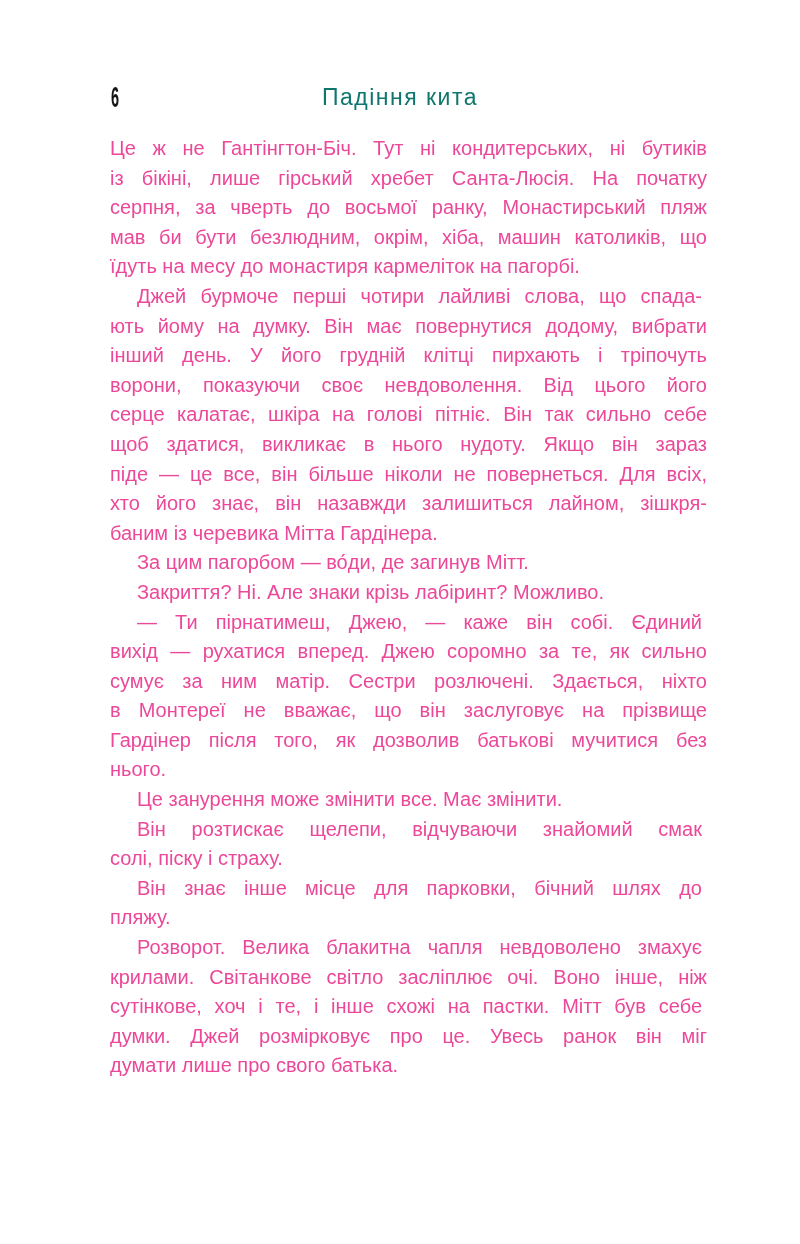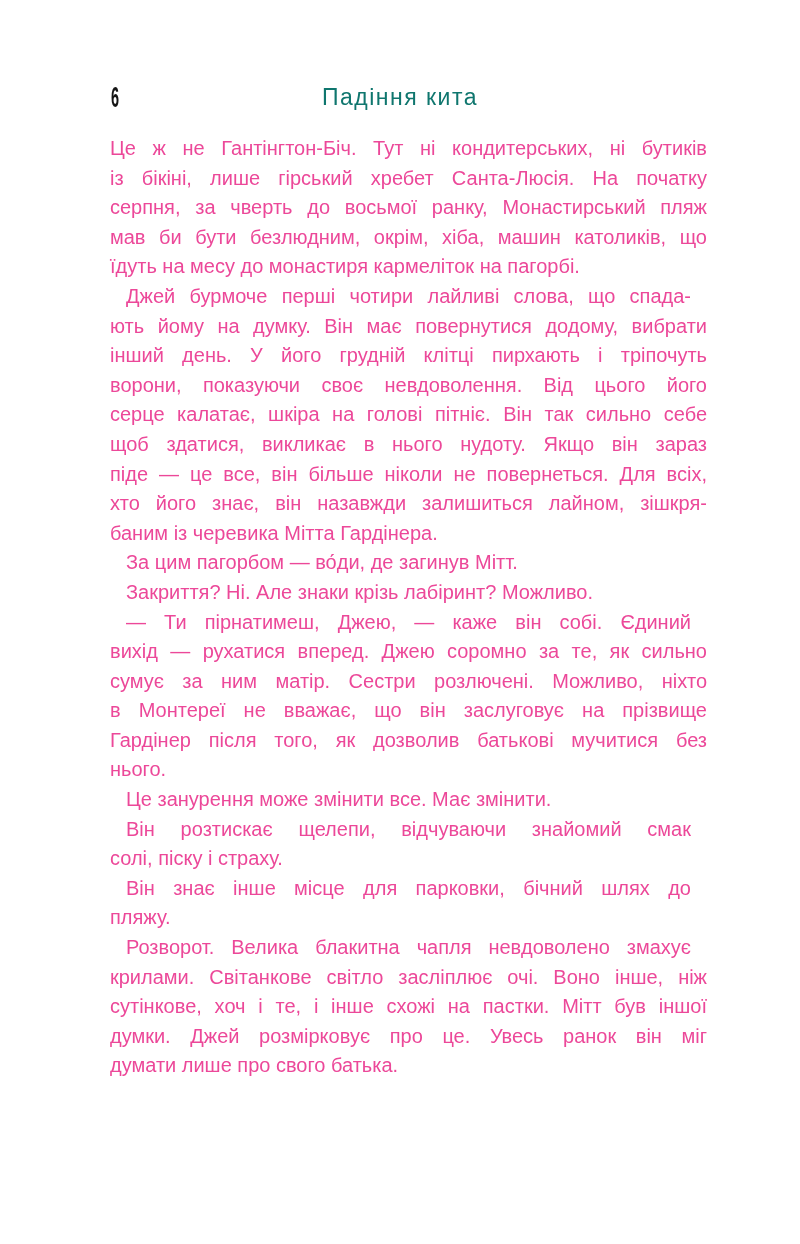--- a/index.html
+++ b/index.html
@@ -53,21 +53,21 @@
     line-height: 29.6px;
     color: #ec4899;
   }
   .paragraph { margin: 0; }
   .pline {
     white-space: nowrap;
     height: 29.6px;
     overflow: visible;
   }
   .lt { display: inline-block; white-space: pre; }
-  .pline.indent .lt { margin-left: 16px; }
+  .pline.indent .lt { margin-left: 27px; }
 </style>
 </head>
 <body>
 
 <div class="page">
   <header class="running-head">
     <span class="folio">6</span>
     <span class="running-title">Падіння кита</span>
   </header>
   <main class="text-block" id="text-block">
@@ -91,37 +91,37 @@
       </div>
       <div class="paragraph">
         <div class="pline indent"><span class="lt">За цим пагорбом — во́ди, де загинув Мітт.</span></div>
       </div>
       <div class="paragraph">
         <div class="pline indent"><span class="lt">Закриття? Ні. Але знаки крізь лабіринт? Можливо.</span></div>
       </div>
       <div class="paragraph">
         <div class="pline indent"><span class="lt" style="word-spacing: 12.5195px;">— Ти пірнатимеш, Джею, — каже він собі. Єдиний</span></div>
         <div class="pline"><span class="lt" style="word-spacing: 6.82986px;">вихід — рухатися вперед. Джею соромно за те, як сильно</span></div>
-        <div class="pline"><span class="lt" style="word-spacing: 12.8549px;">сумує за ним матір. Сестри розлючені. Можливо, ніхто</span></div>
+        <div class="pline"><span class="lt" style="word-spacing: 12.8549px;">сумує за ним матір. Сестри розлючені. Здається, ніхто</span></div>
         <div class="pline"><span class="lt" style="word-spacing: 12.4668px;">в Монтереї не вважає, що він заслуговує на прізвище</span></div>
         <div class="pline"><span class="lt" style="word-spacing: 12.2455px;">Гардінер після того, як дозволив батькові мучитися без</span></div>
         <div class="pline"><span class="lt">нього.</span></div>
       </div>
       <div class="paragraph">
         <div class="pline indent"><span class="lt">Це занурення може змінити все. Має змінити.</span></div>
       </div>
       <div class="paragraph">
         <div class="pline indent"><span class="lt" style="word-spacing: 20.2219px;">Він розтискає щелепи, відчуваючи знайомий смак</span></div>
         <div class="pline"><span class="lt">солі, піску і страху.</span></div>
       </div>
       <div class="paragraph">
         <div class="pline indent"><span class="lt" style="word-spacing: 12.8086px;">Він знає інше місце для парковки, бічний шлях до</span></div>
         <div class="pline"><span class="lt">пляжу.</span></div>
       </div>
       <div class="paragraph">
         <div class="pline indent"><span class="lt" style="word-spacing: 11.3531px;">Розворот. Велика блакитна чапля невдоволено змахує</span></div>
         <div class="pline"><span class="lt" style="word-spacing: 9.40179px;">крилами. Світанкове світло засліплює очі. Воно інше, ніж</span></div>
-        <div class="pline"><span class="lt" style="word-spacing: 7.22443px;">сутінкове, хоч і те, і інше схожі на пастки. Мітт був іншої</span></div>
+        <div class="pline"><span class="lt" style="word-spacing: 7.22443px;">сутінкове, хоч і те, і інше схожі на пастки. Мітт був себе</span></div>
         <div class="pline"><span class="lt" style="word-spacing: 14.0469px;">думки. Джей розмірковує про це. Увесь ранок він міг</span></div>
         <div class="pline"><span class="lt">думати лише про свого батька.</span></div>
       </div>
     </main>
 </div>
 
 </body></html>

